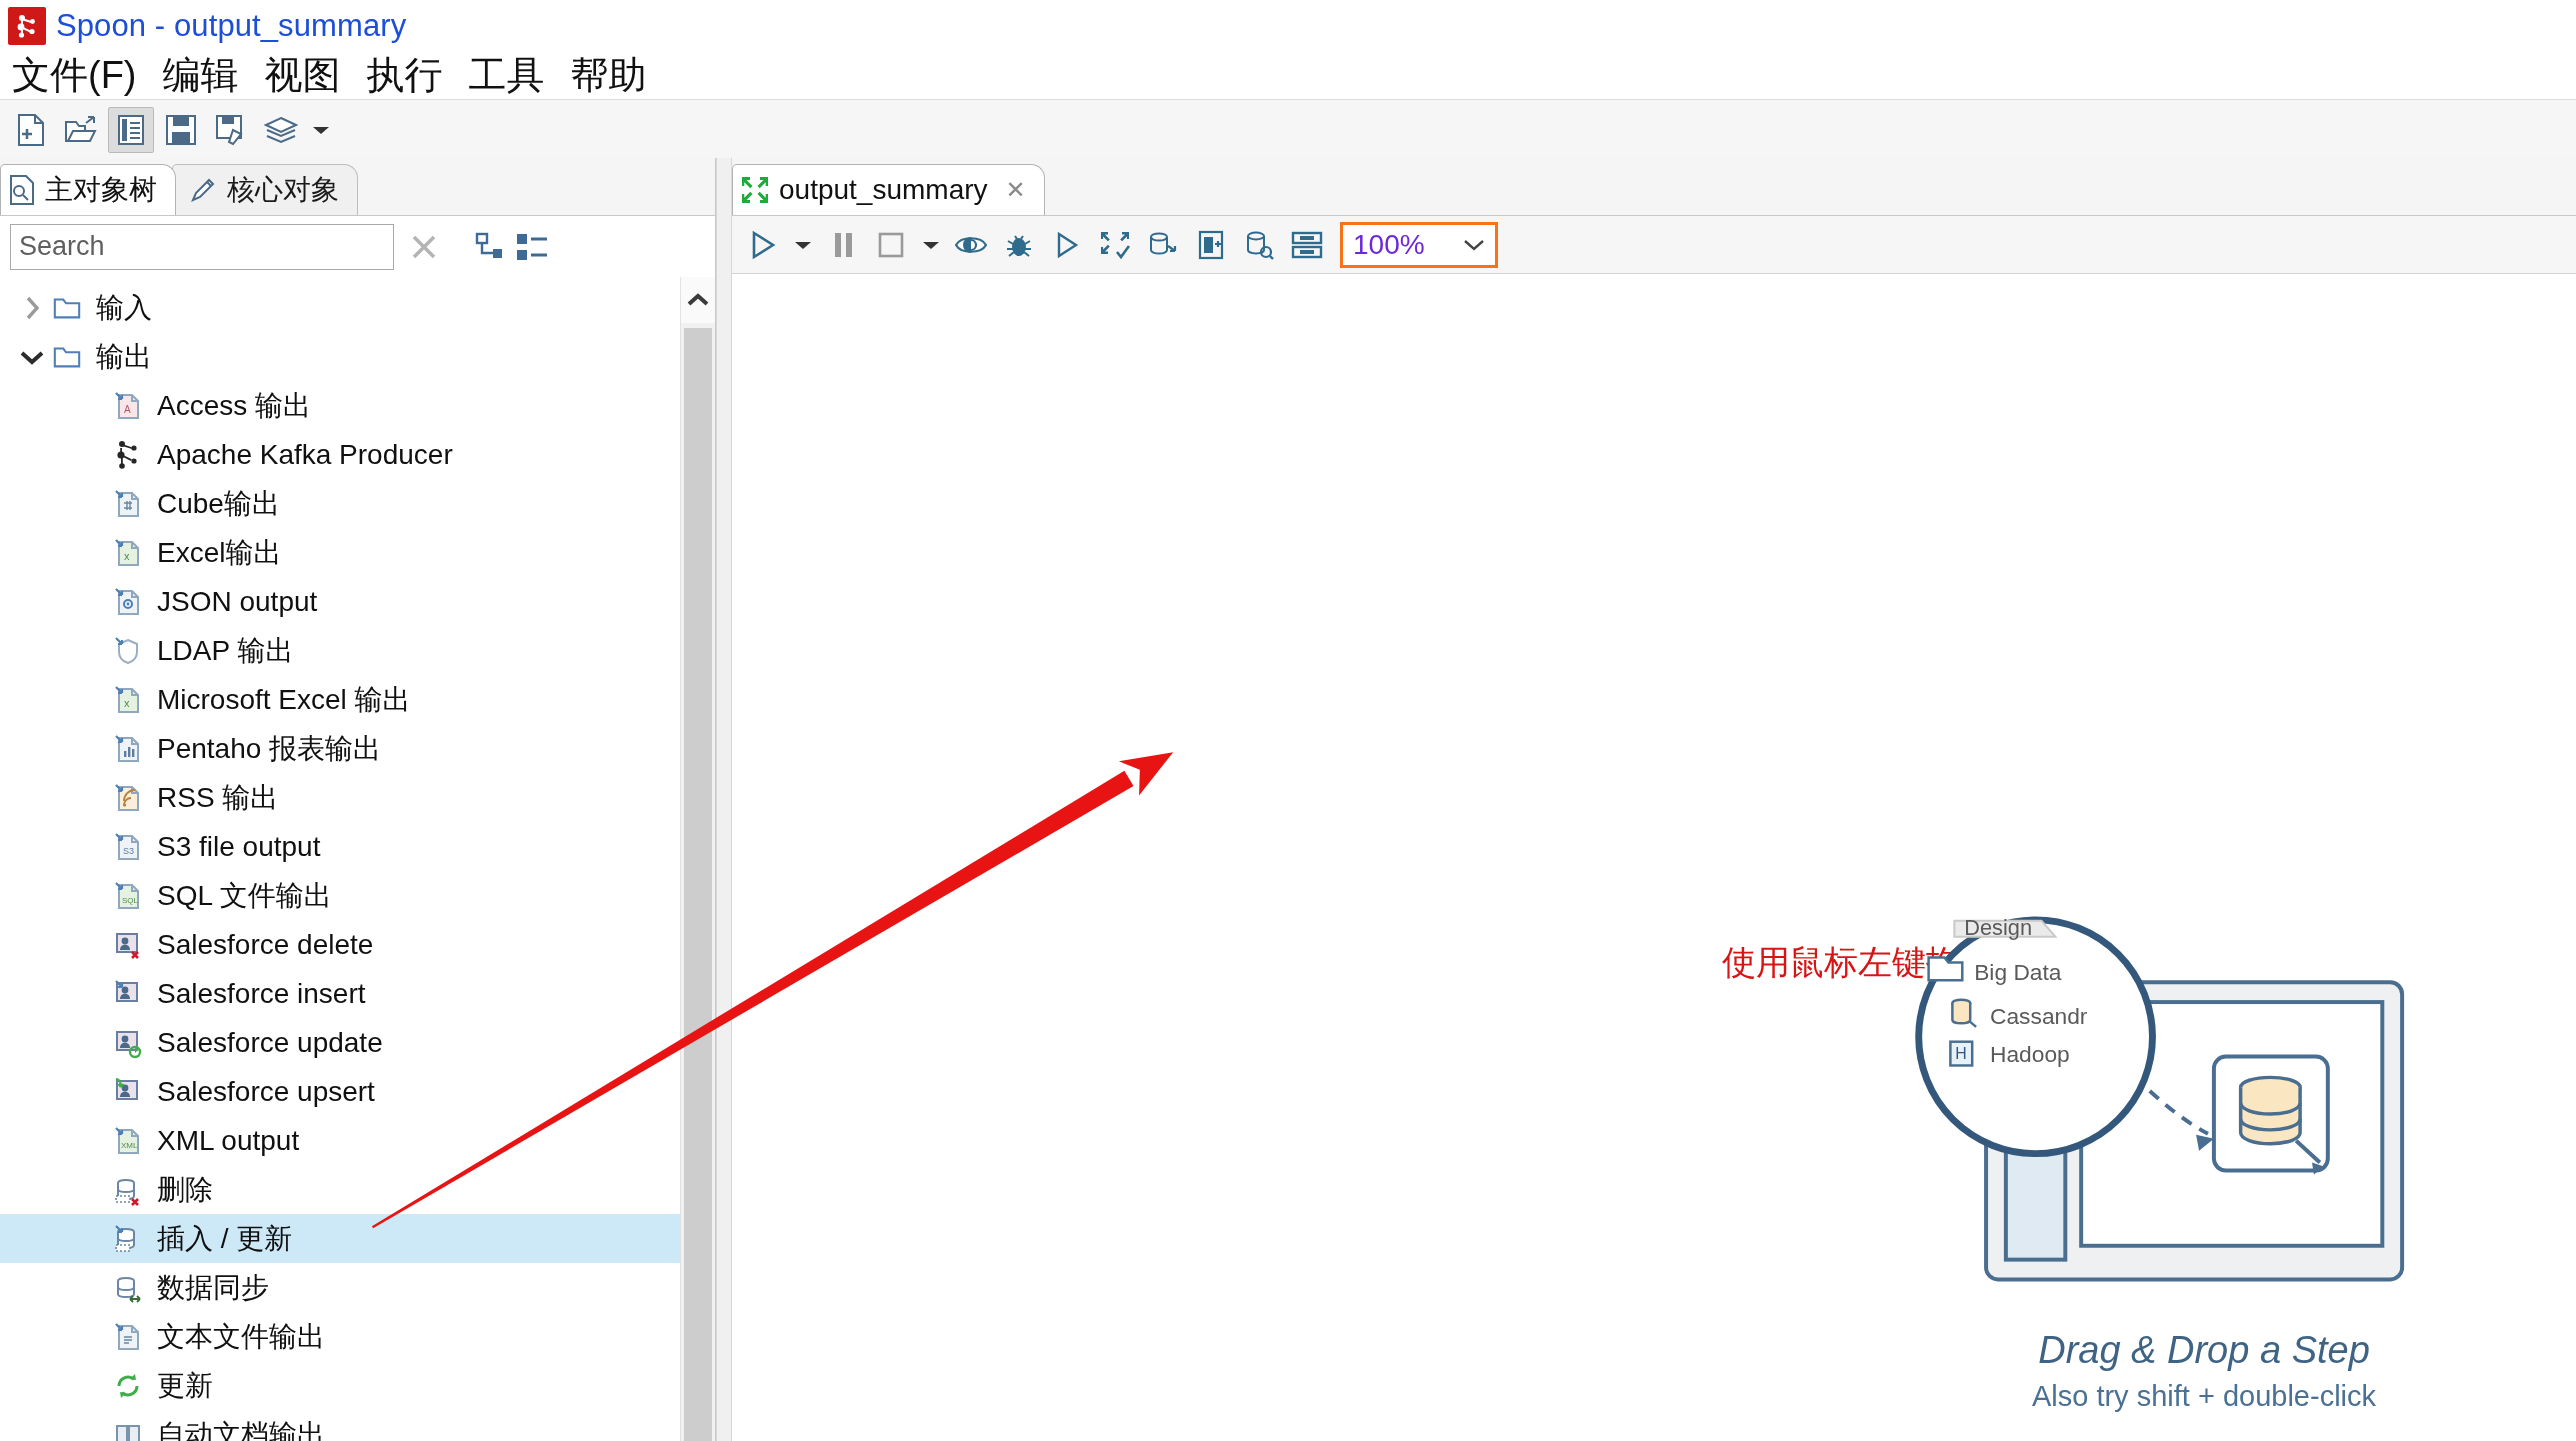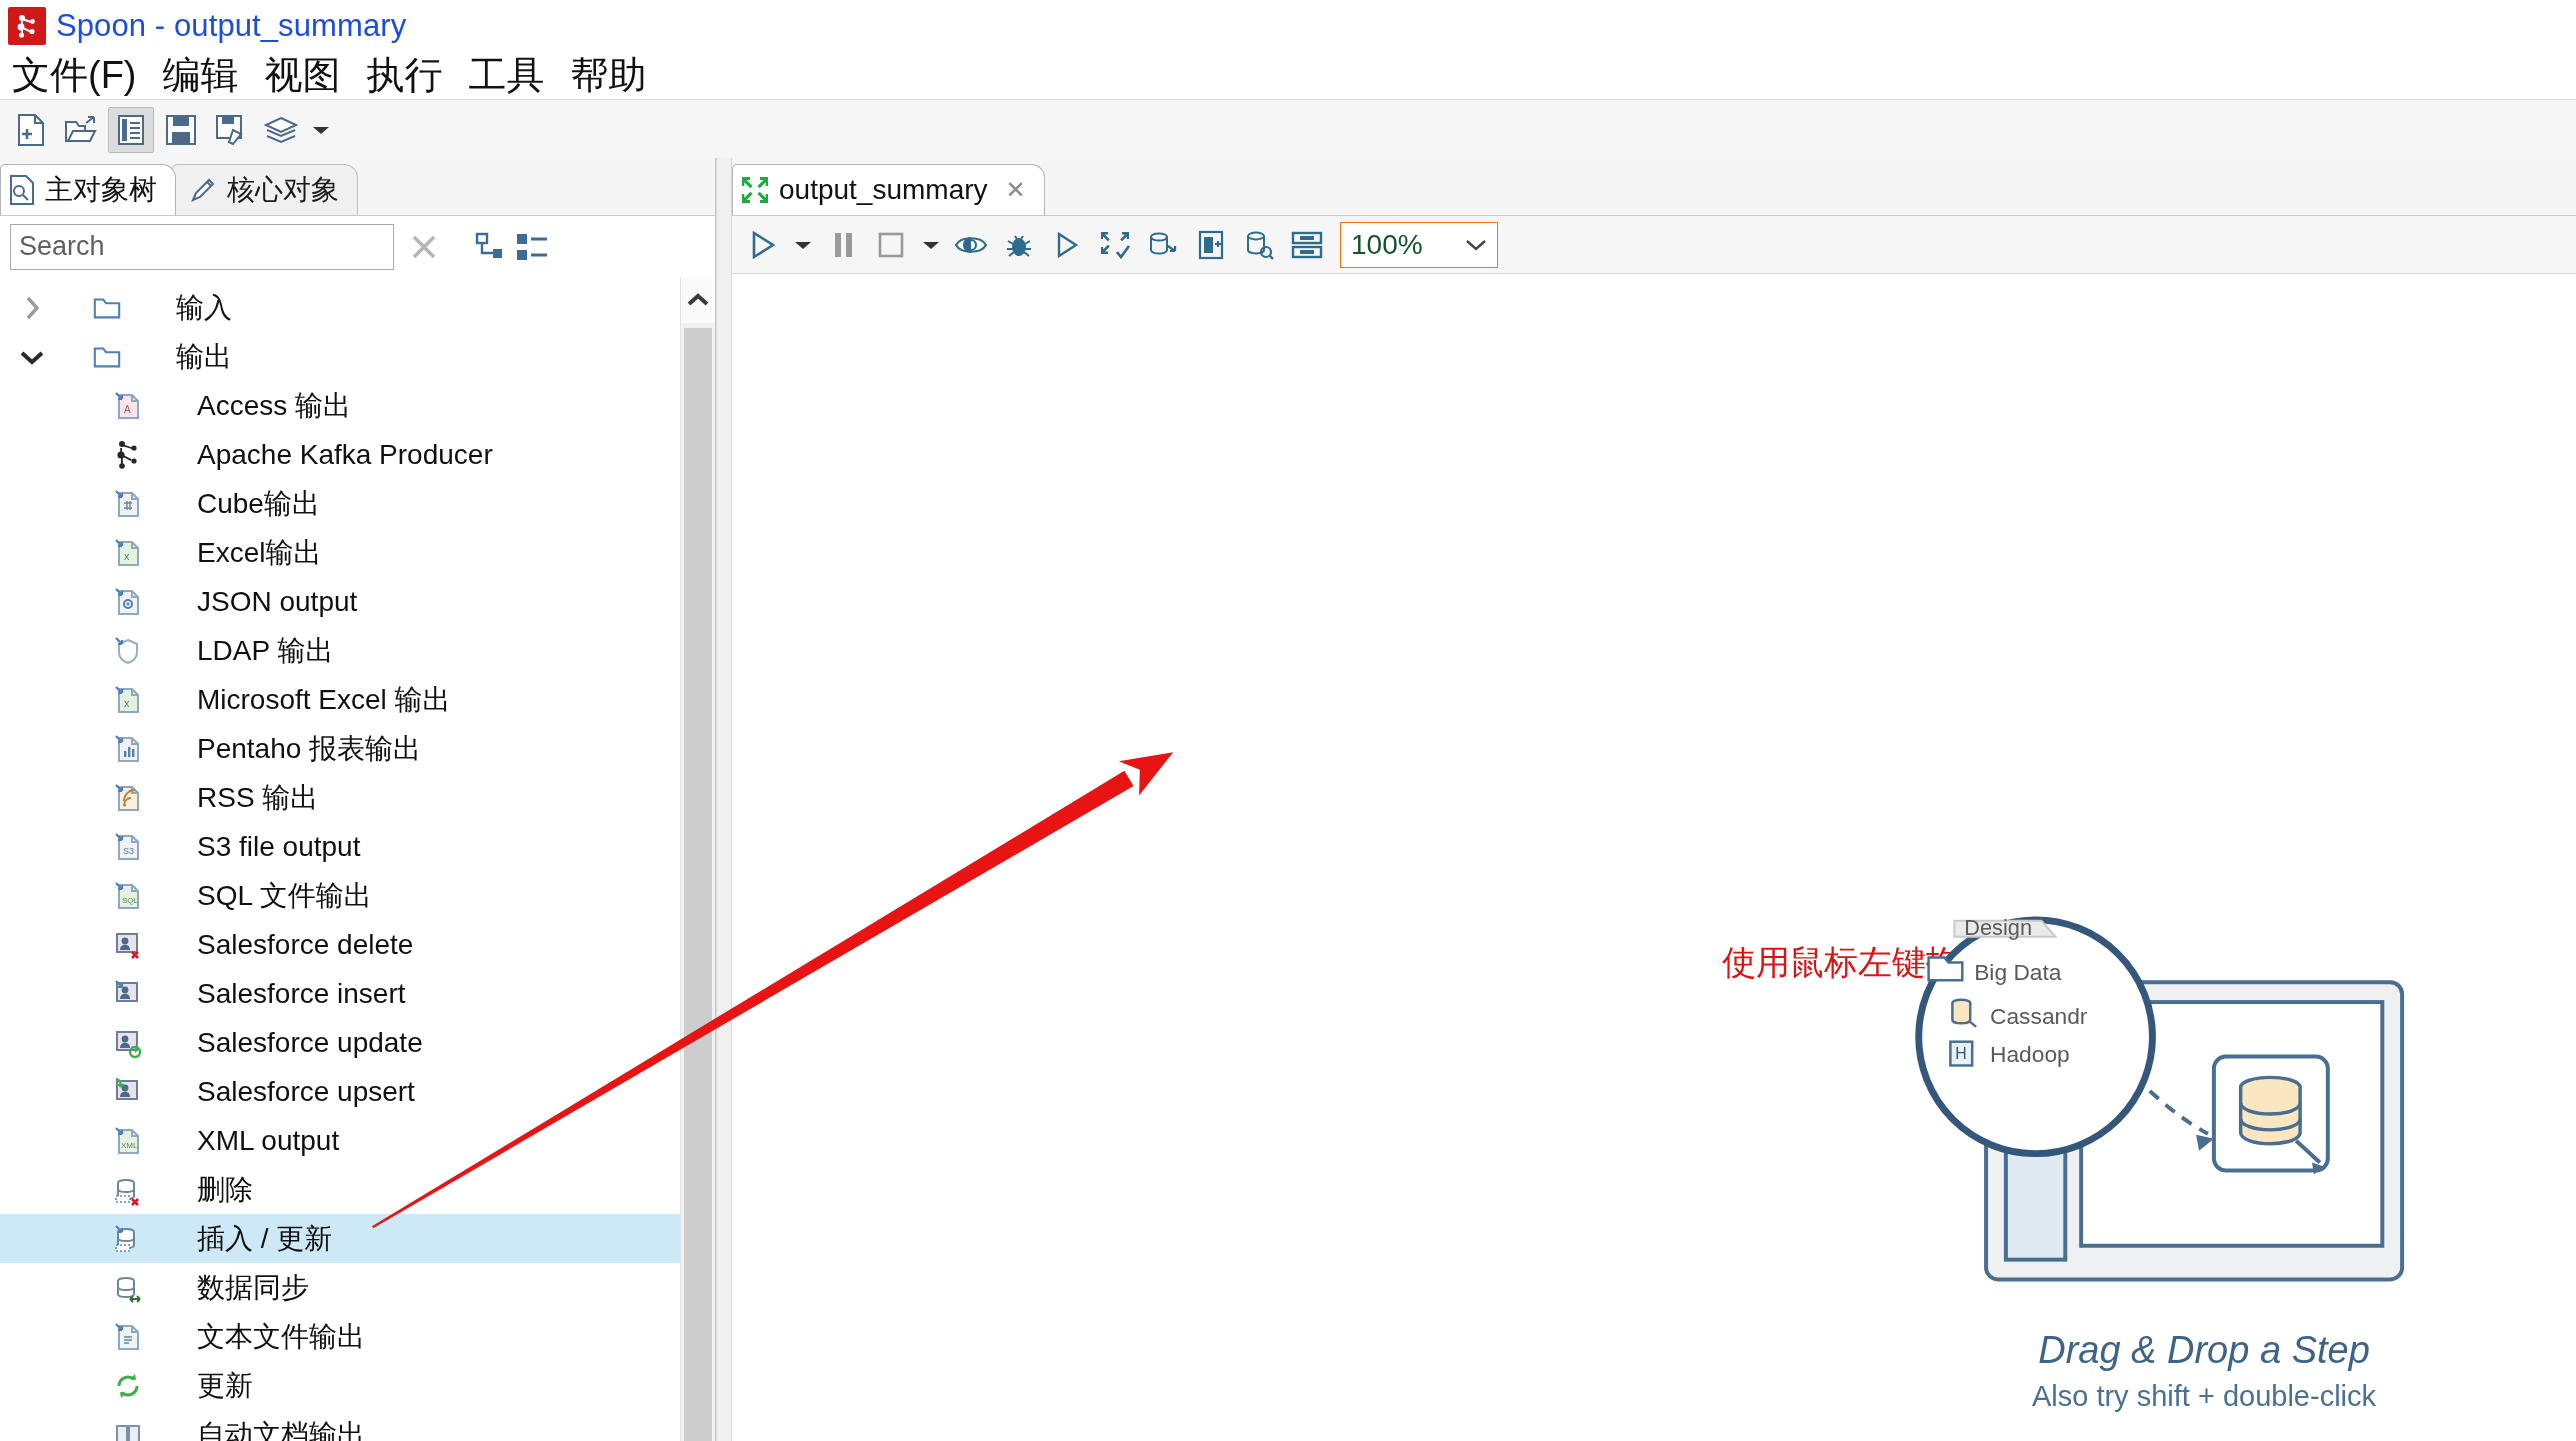--- a/index.html
+++ b/index.html
@@ -79,21 +79,21 @@
   }
   .search-box .placeholder{font-size:27px;color:#5f5f5f;}
   .clear-x{width:59px;display:flex;align-items:center;justify-content:center;}
   .search-icons{display:flex;align-items:center;gap:6px;margin-left:22px;}
 
   
   .tree-wrap{position:absolute;top:119px;left:0;right:0;bottom:0;display:flex;}
   .tree{flex:1 1 auto;overflow:hidden;background:#fff;padding-top:6px;position:relative;}
   .tnode{
     height:49px;display:flex;align-items:center;white-space:nowrap;
-    font-size:28px;color:#101010;padding-right:8px;gap:40px;
+    font-size:28px;color:#101010;padding-right:8px;
   }
   .tnode.selected{background:#cde8f7;}
   .twist{width:36px;display:flex;align-items:center;justify-content:center;flex:0 0 36px;}
   .ticon{width:34px;height:34px;flex:0 0 34px;display:flex;align-items:center;justify-content:center;margin-right:12px;}
   .lvl1{padding-left:14px;}
   .lvl2{padding-left:111px;}
 
   
   .vscroll{
     width:34px;flex:0 0 34px;background:#f1f1f1;border-left:1px solid #e2e2e2;
@@ -107,23 +107,23 @@
   }
 
   
   .canvas-toolbar{
     height:57px;background:#f6f6f6;border-bottom:1px solid #d4d4d4;
     display:flex;align-items:center;padding-left:8px;gap:2px;
   }
   .ct-btn{width:46px;height:46px;display:flex;align-items:center;justify-content:center;}
   .ct-caret{width:30px;height:46px;display:flex;align-items:center;justify-content:center;}
   .zoom-combo{
-    margin-left:8px;width:158px;height:46px;border:1px solid #f97316;background:#fff;
+    margin-left:8px;width:158px;height:46px;border:3px solid #f97316;background:#fff;
     display:flex;align-items:center;justify-content:space-between;padding:0 8px 0 10px;
-    box-sizing:border-box;font-size:28px;color:#14532d;
+    box-sizing:border-box;font-size:28px;color:#6d28d9;
   }
   .canvas{position:absolute;top:117px;left:0;right:0;bottom:0;background:#fff;overflow:hidden;}
 
   .annot-text{
     position:absolute;left:990px;top:665px;font-size:34px;color:#d81414;
     font-family:"DejaVu Sans","Liberation Sans",sans-serif;white-space:nowrap;
   }
   .watermark{position:absolute;right:55px;bottom:28px;width:634px;}
   .wm-caption{text-align:center;color:#3f6384;font-size:38px;font-style:italic;}
   .wm-sub{text-align:center;color:#4e7falpha;font-size:29px;margin-top:8px;color:#4a7094;}

